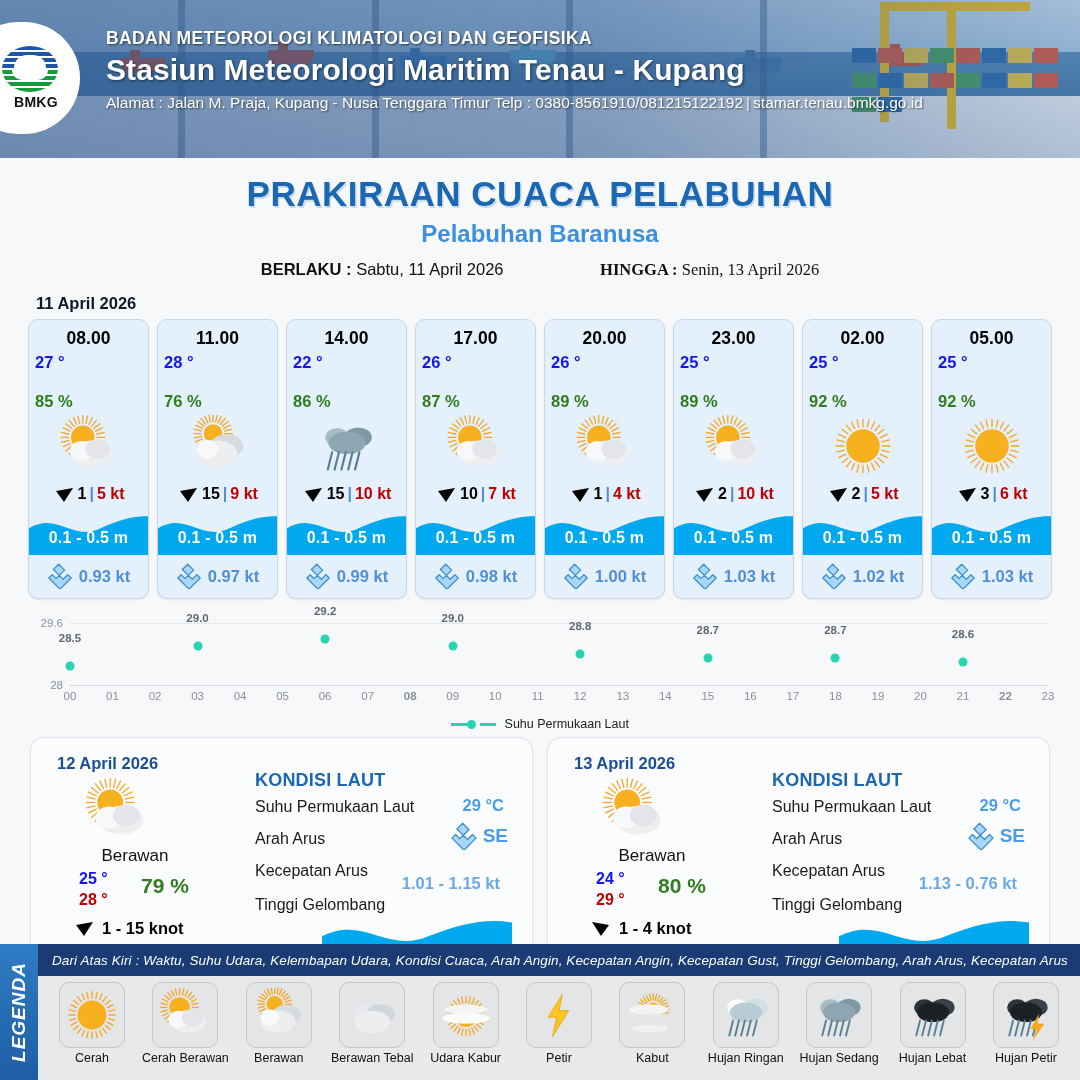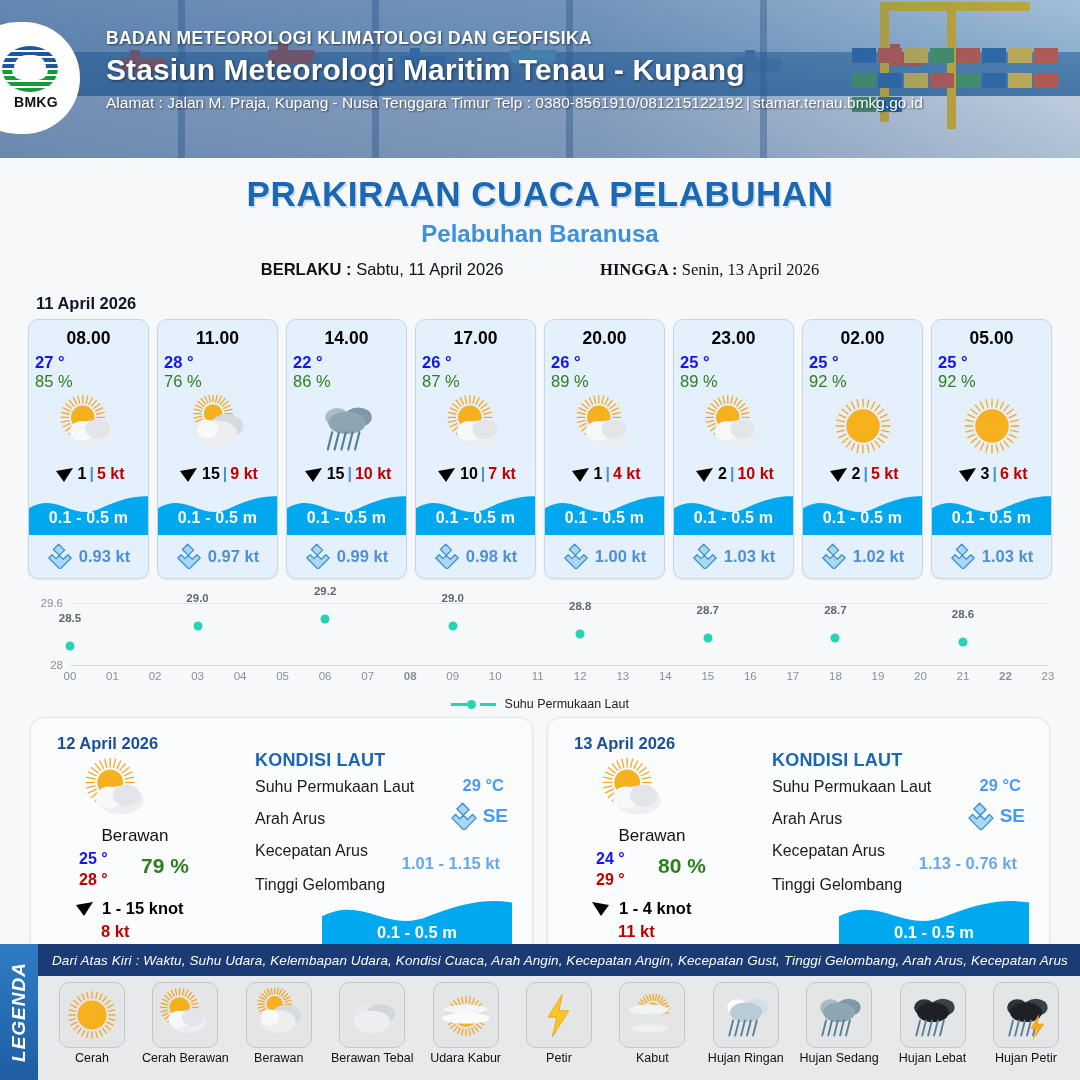--- a/index.html
+++ b/index.html
@@ -88,21 +88,21 @@
 
   
   .cards { display:flex; gap:8px; padding:0 28px; }
   .card {
     width:128px; background:#e4f0fb; border:1px solid #c9d6e3; border-radius:10px;
     overflow:hidden; position:relative; box-shadow:0 1px 2px rgba(0,0,0,.08);
   }
   .c-time { text-align:center; font-size:17.5px; font-weight:bold; color:#000; padding-top:8px; }
   .c-th { display:flex; justify-content:space-around; align-items:baseline; padding:4px 6px 0;flex-direction:column; }
   .c-temp { font-size:16.5px; font-weight:bold; color:#1414ef; }
-  .c-hum { font-size:16.5px; font-weight:normal; color:#2f7d1f; }
+  .c-hum { font-size:16.5px; font-weight:bold; color:#2f7d1f;margin-top:20px; }
   .c-icon { height:66px; display:flex; align-items:center; justify-content:center; margin-top:2px; }
   .c-wind { display:flex; align-items:center; justify-content:center; gap:3px; height:30px; }
   .wnum { font-size:16px; font-weight:bold; color:#000; }
   .wbar { color:#4f8fd6; font-weight:bold; font-size:16px; }
   .wgust { font-size:16px; font-weight:bold; color:#c00000; }
   .c-wave { position:relative; height:58px; margin-top:-2px; }
   .c-wave .wv { position:absolute; left:0; bottom:10px; width:100%; height:46px; }
   .c-wave .wtxt {
     position:absolute; left:0; bottom:18px; width:100%; text-align:center;
     font-size:16px; font-weight:bold; color:#fff; letter-spacing:.2px;

